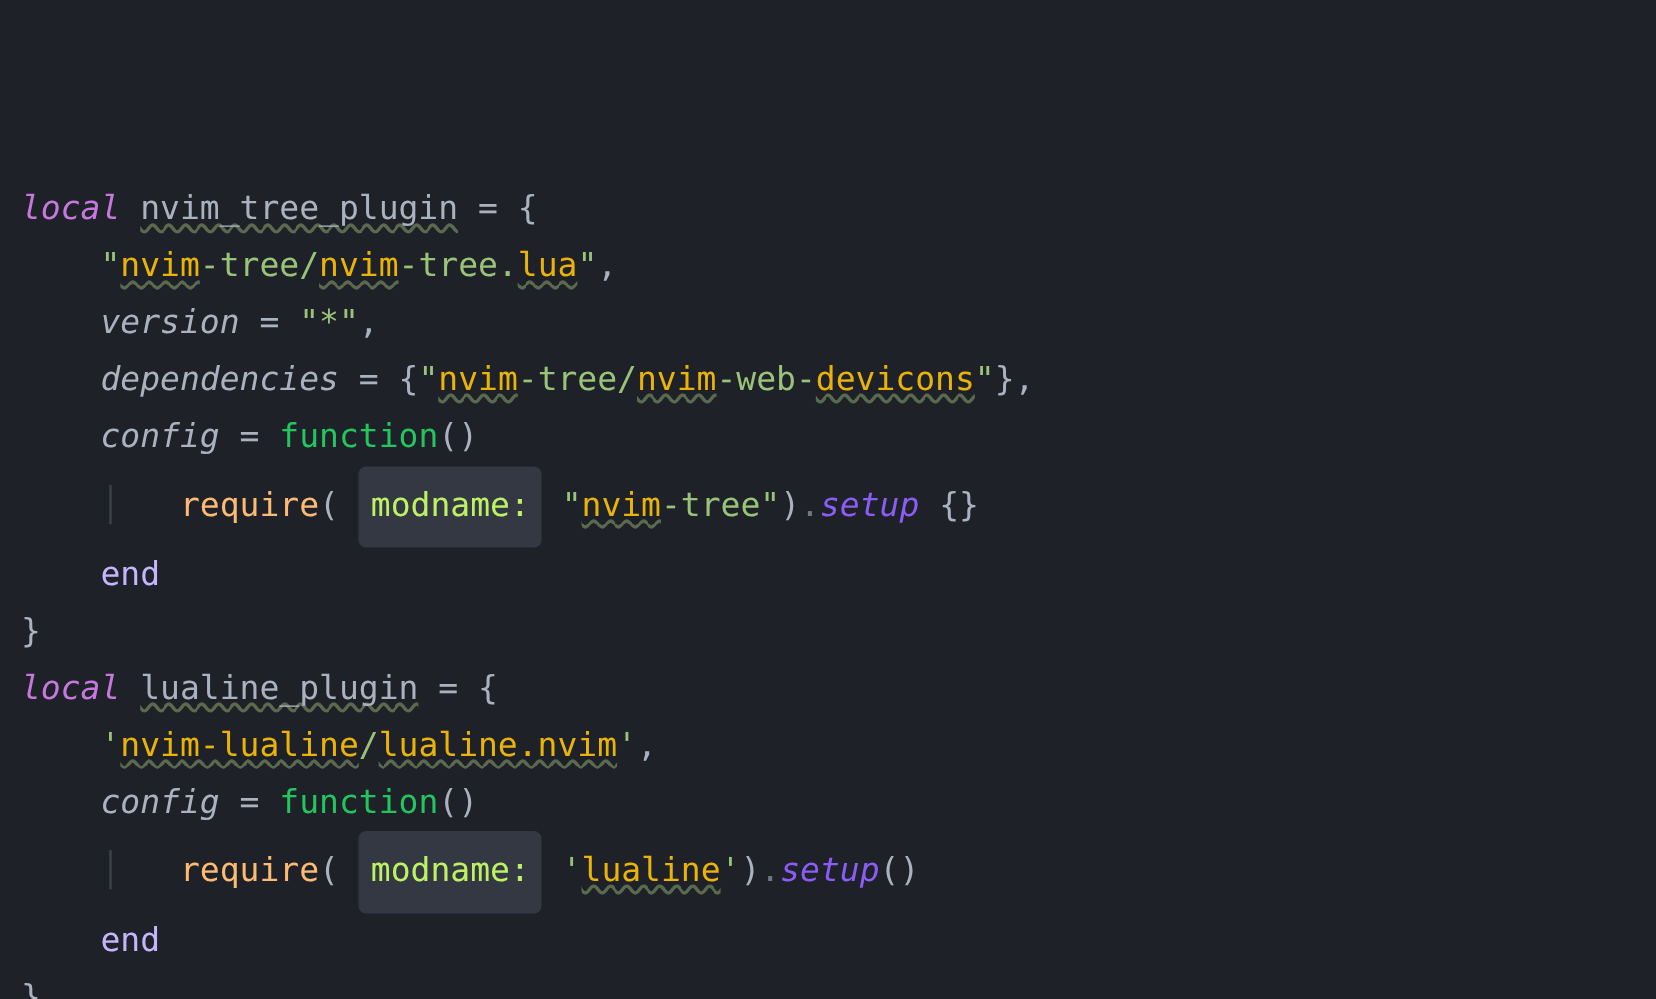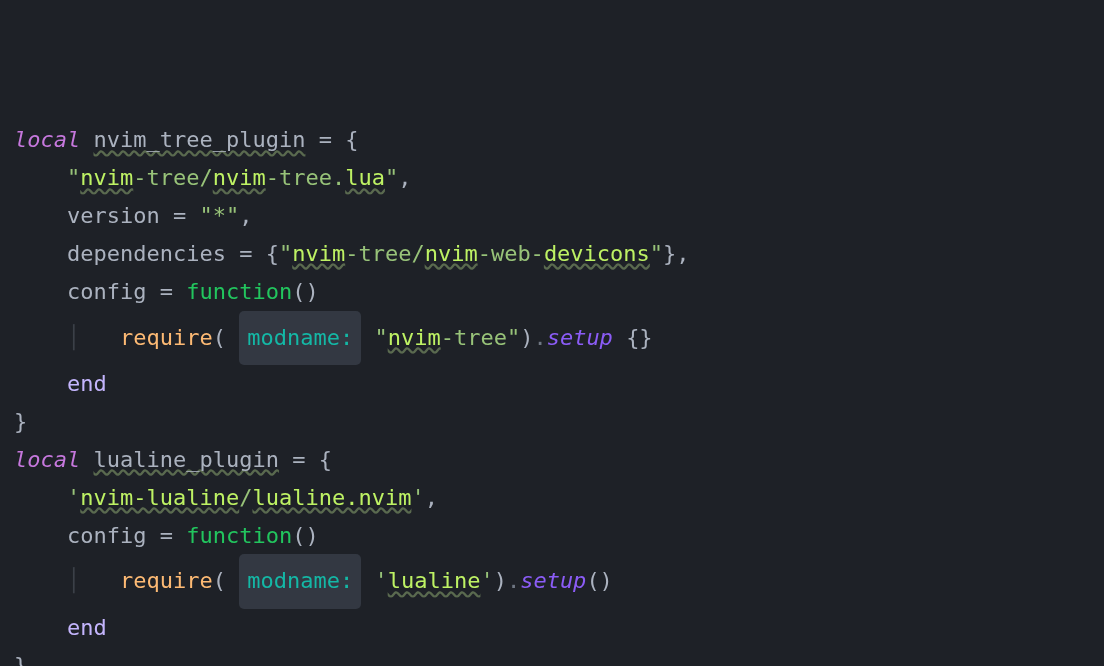--- a/index.html
+++ b/index.html
@@ -12,32 +12,32 @@
     color: #abb2bf;
     white-space: pre;
     width: 1104px;
     height: 666px;
     box-sizing: border-box;
     overflow: hidden;
   }
   .kw   { color: #c678dd; font-style: italic; margin-top: 22px; }
   .fnkw { color: #22c55e; }
   .str  { color: #98c379; }
-  .usq  { color: #bef264; text-decoration: underline wavy #5a6a4f; text-decoration-skip-ink: none; }
+  .usq  { color: #eab308; text-decoration: underline wavy #5a6a4f; text-decoration-skip-ink: none; }
   .usqd { color: #abb2bf; text-decoration: underline wavy #5a6a4f; text-decoration-skip-ink: none; }
-  .id   { color: #abb2bf; }
+  .id   { color: #abb2bf; font-style: italic; }
   .pun  { color: #abb2bf; }
   .dim  { color: #6f7783; }
   .meth { color: #8b5cf6; font-style: italic; }
   .req  { color: #fdba74; }
   .end  { color: #c4b5fd; }
   .hint {
     display:inline-block;
     background:#333842;
-    color:#14b8a6;
+    color:#bef264;
     border-radius:5px;
     padding:13px 8px;
     font-style: normal;
     line-height:1.3;
   }
   .guide {
     color:#3b4048;
   }
 </style>
 </head>

